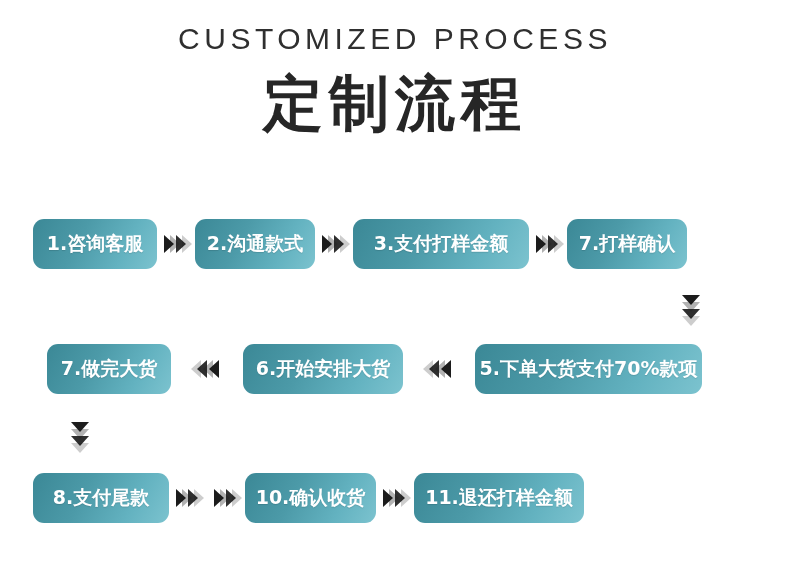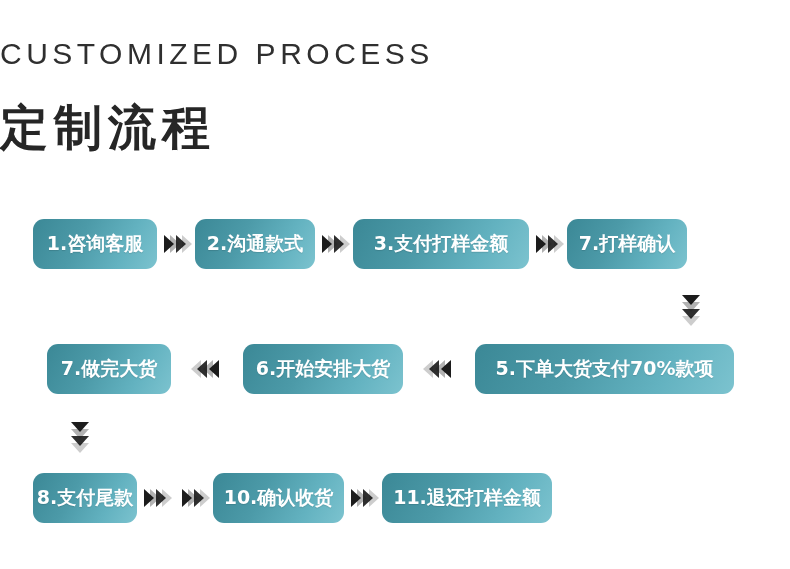--- a/index.html
+++ b/index.html
@@ -10,40 +10,40 @@
     width: 790px;
     height: 569px;
     background: #ffffff;
     font-family: "Liberation Sans", "DejaVu Sans", sans-serif;
     overflow: hidden;
     position: relative;
   }
 
   
   .title-block {
-    text-align: left;
-    padding-top: 37px;
+    text-align: center;
+    padding-top: 22px;
   }
   .title-en {
     font-family: "Liberation Sans", "DejaVu Sans", sans-serif;
     font-size: 30px;
     font-weight: 300;
     letter-spacing: 4.5px;
     color: #2f2f2f;
     line-height: 1.1;
     white-space: nowrap;
   }
   .title-cn {
     font-family: "DejaVu Sans", "Liberation Sans", sans-serif;
-    font-size: 48px;
+    font-size: 60px;
     font-weight: 700;
     letter-spacing: 6px;
     color: #262626;
     line-height: 1.22;
-    margin-top: 28px;
+    margin-top: 12px;
   }
 
   
   .flow {
     position: absolute;
     left: 0;
     top: 0;
     width: 790px;
     height: 569px;
   }
@@ -189,34 +189,34 @@
     </div>
     <div class="node" style="width:160px">
       <span>6.开始安排大货</span>
     </div>
     <div class="arrow horizontal rtl" style="padding:0 24px">
       <i class="chev t4"></i>
       <i class="chev t3"></i>
       <i class="chev t2"></i>
       <i class="chev t1"></i>
     </div>
-    <div class="node" style="width:259px">
+    <div class="node" style="width:227px">
       <span>5.下单大货支付70%款项</span>
     </div>
   </div>
 
   <div class="arrow vertical" id="arrow-v-left">
     <i class="chev t1"></i>
     <i class="chev t2"></i>
     <i class="chev t3"></i>
     <i class="chev t4"></i>
   </div>
 
   <div class="row" id="row-3">
-    <div class="node" style="width:104px">
+    <div class="node" style="width:136px">
       <span>8.支付尾款</span>
     </div>
     <div class="arrow horizontal">
       <i class="chev t1"></i>
       <i class="chev t2"></i>
       <i class="chev t3"></i>
       <i class="chev t4"></i>
     </div>
     <div class="arrow horizontal">
       <i class="chev t1"></i>

